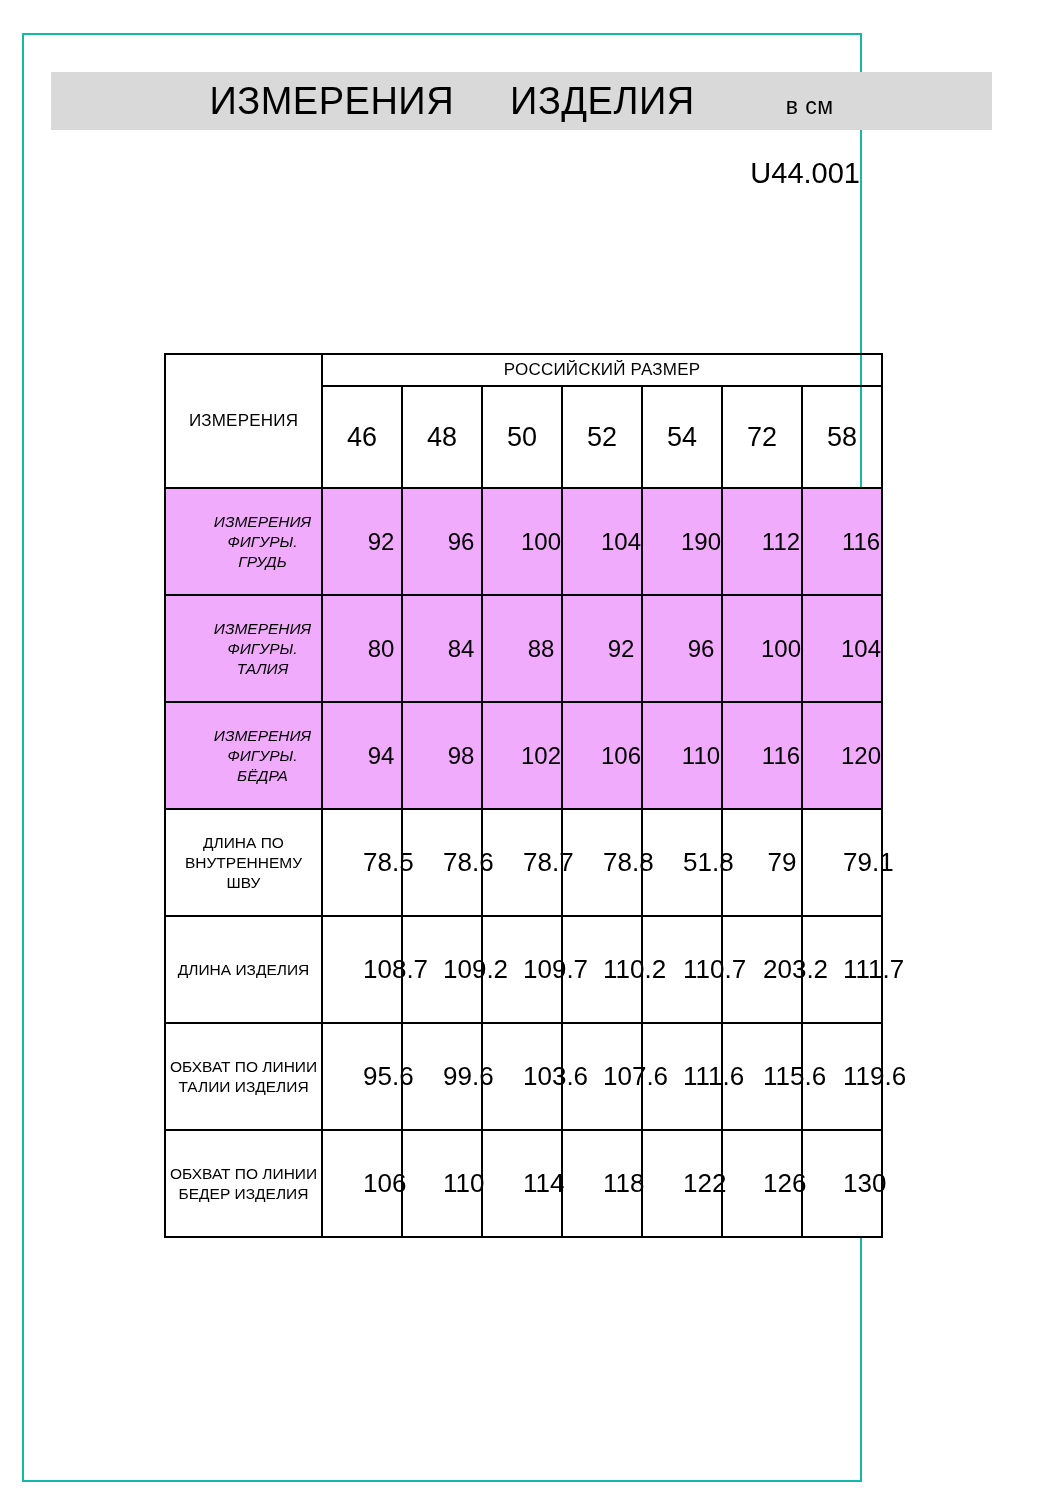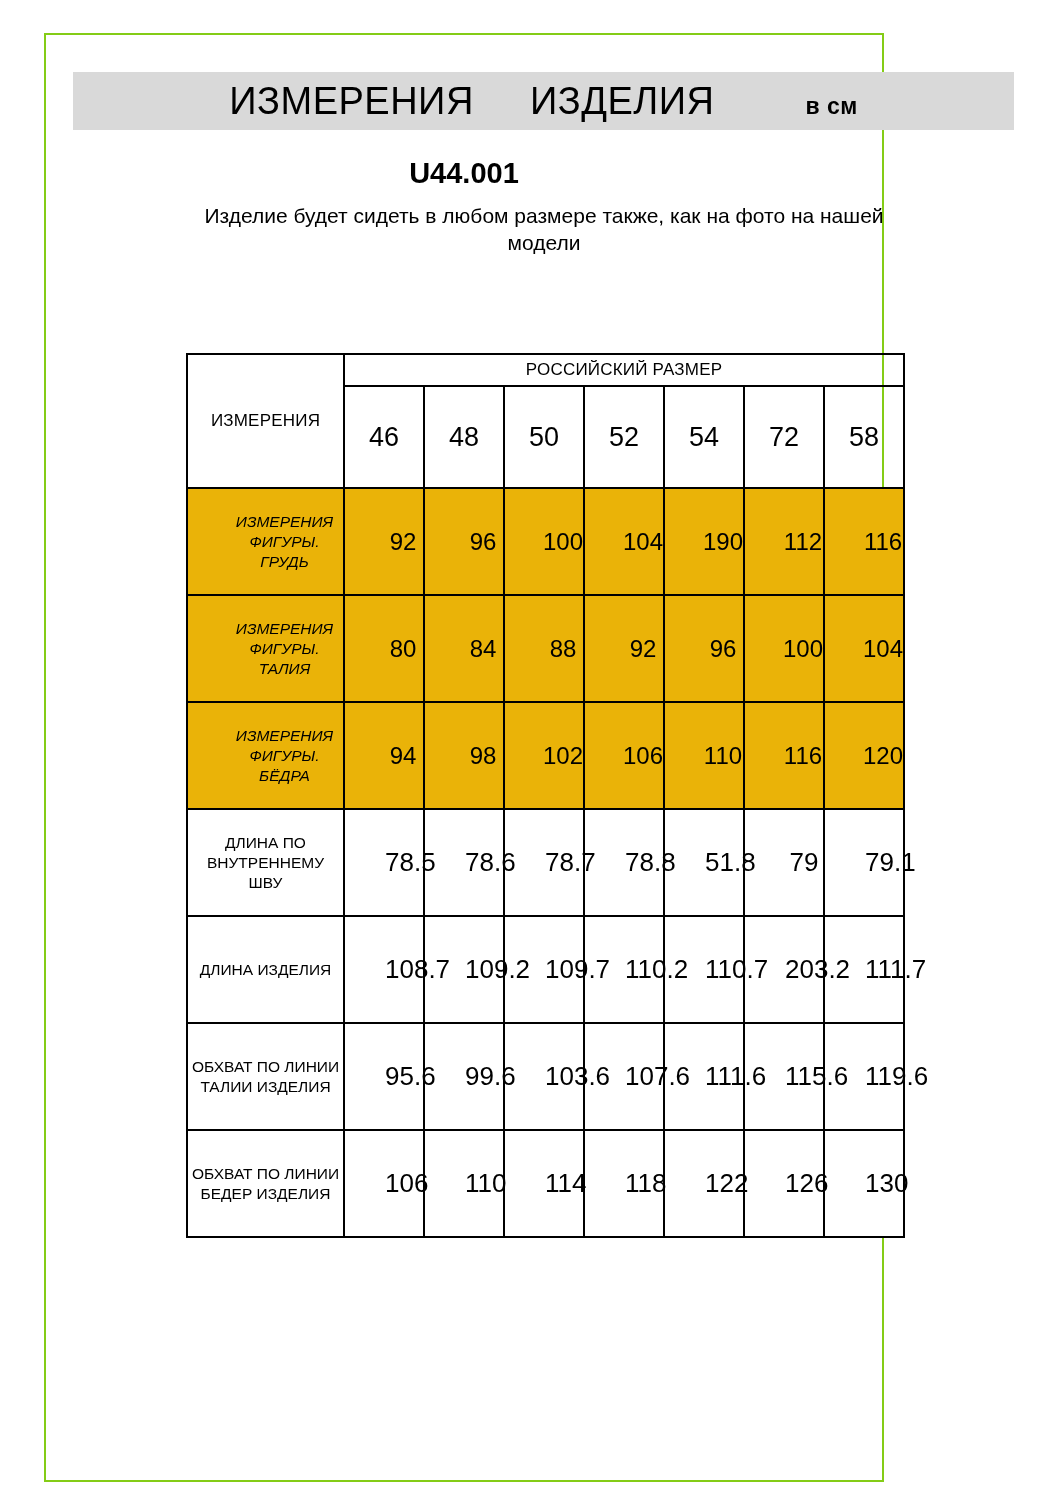--- a/index.html
+++ b/index.html
@@ -10,25 +10,25 @@
   body {
     width: 1061px;
     height: 1500px;
     font-family: "Liberation Sans", sans-serif;
     color: #000000;
     overflow: hidden;
   }
 
   .page {
     position: absolute;
-    left: 44px;
+    left: 22px;
     top: 33px;
     width: 840px;
     height: 1449px;
-    border: 2px solid #84cc16;
+    border: 2px solid #14b8a6;
     box-sizing: border-box;
     background: #ffffff;
   }
 
   
   .banner {
     position: absolute;
     left: 27px;
     top: 37px;
     width: 941px;
@@ -49,34 +49,34 @@
     letter-spacing: 0.5px;
   }
   .title-bold {
     font-size: 38px;
     font-weight: 400;
     letter-spacing: 0.5px;
     margin-left: 56px;
   }
   .title-unit {
     font-size: 23px;
-    font-weight: 700;
+    font-weight: 400;
     margin-left: 91px;
     letter-spacing: 0.5px;
   }
 
   
   .code {
     position: absolute;
     left: 0;
     top: 122px;
     width: 100%;
-    text-align: center;
+    text-align: right;
     font-size: 29px;
-    font-weight: 700;
+    font-weight: 400;
   }
   .note {
     position: absolute;
     left: 130px;
     top: 167px;
     width: 736px;
     text-align: center;
     font-size: 21px;
     font-weight: 400;
     line-height: 27px;
@@ -117,21 +117,21 @@
     height: 130px;
   }
   .th-size {
     font-size: 27px;
     font-weight: 700;
     height: 100px;
     border-radius: 20px;
   }
 
   tr.data-row { height: 107px; }
-  tr.gray td { background: #eab308; padding-left: 38px; }
+  tr.gray td { background: #f0abfc; padding-left: 38px; }
   tr.white td { background: #ffffff; }
 
   td.rowlabel {
     font-size: 15.5px;
     line-height: 20px;
     padding: 2px 4px;
   }
   tr.gray td.rowlabel { font-style: italic; font-size: 15.5px; }
   tr.gray td.val { font-size: 24px; margin-left: 19px; }
   tr.white td.val { font-size: 26px; padding-left: 40px; }
@@ -144,21 +144,20 @@
   <div class="banner">
     <div class="banner-inner">
       <span class="title-light">ИЗМЕРЕНИЯ</span>
       <span class="title-bold">ИЗДЕЛИЯ</span>
       <span class="title-unit">в см</span>
     </div>
   </div>
 
   <div class="code">U44.001</div>
 
-  <div class="note">Изделие будет сидеть в любом размере также, как на фото на нашей модели</div>
 
   <div class="table-wrap">
     <table class="size-table">
       <colgroup>
         <col class="c-label">
         <col class="c-size">
           <col class="c-size">
           <col class="c-size">
           <col class="c-size">
         <col class="c-size">

